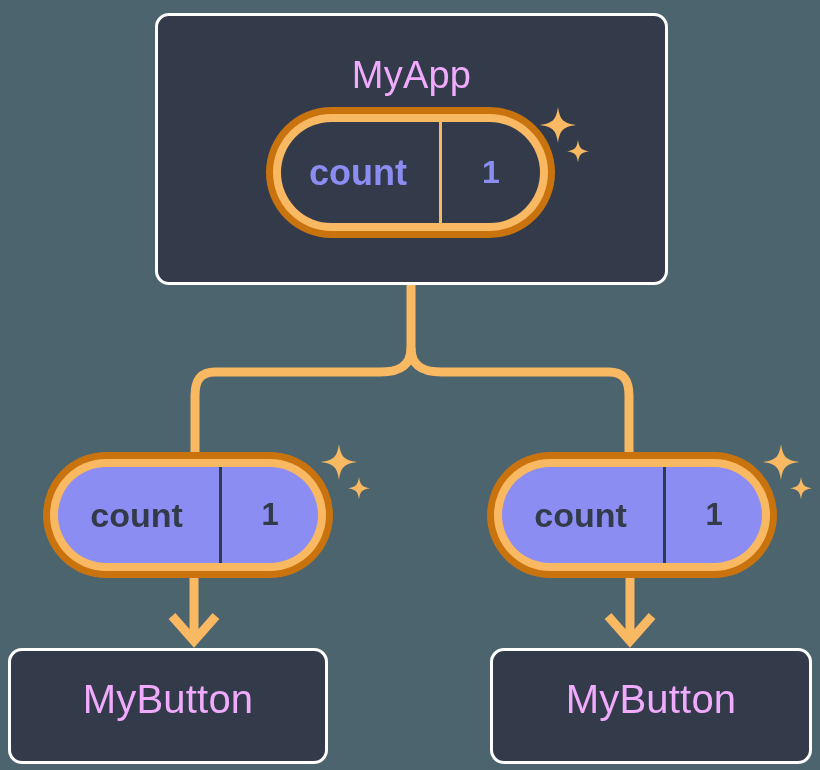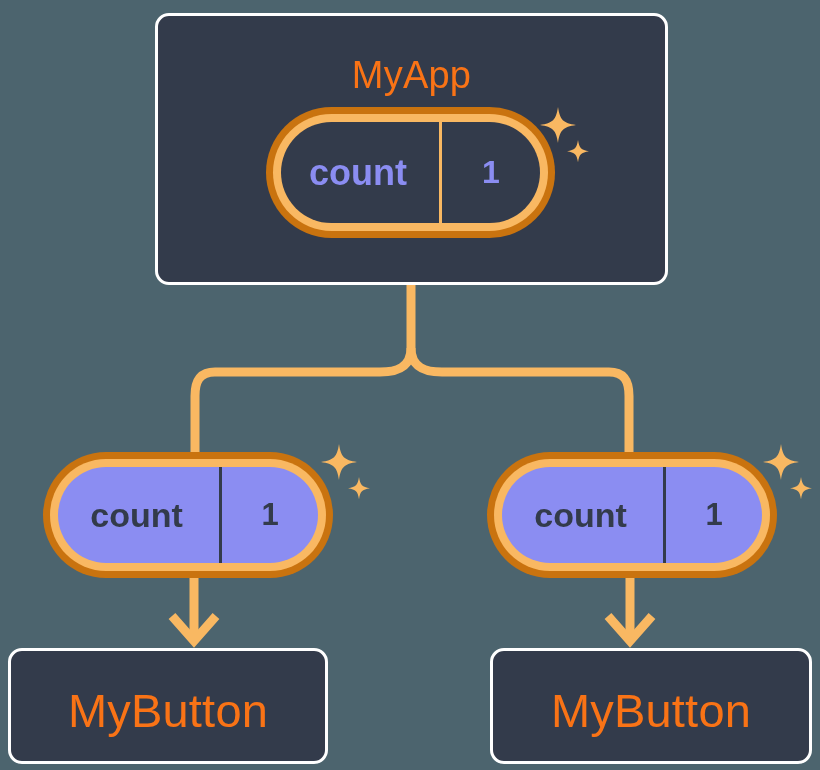--- a/index.html
+++ b/index.html
@@ -34,21 +34,21 @@
     background: #333b4b;
     border: 3px solid #ffffff;
     border-radius: 14px;
     z-index: 3;
   }
   .comp-title {
     position: absolute;
     left: 0;
     right: 0;
     text-align: center;
-    color: #f97316;
+    color: #f0abfc;
     font-weight: 400;
     letter-spacing: 0.2px;
     white-space: nowrap;
   }
   #box-myapp {
     left: 155px;
     top: 13px;
     width: 513px;
     height: 272px;
   }
@@ -62,22 +62,22 @@
     width: 320px;
     height: 116px;
   }
   #box-mybutton-right {
     left: 490px;
     top: 648px;
     width: 322px;
     height: 116px;
   }
   .comp-box.leaf .comp-title {
-    top: 32px;
-    font-size: 47px;
+    top: 26px;
+    font-size: 40px;
   }
 
   
   .pill {
     position: absolute;
     box-sizing: border-box;
     border-radius: 999px;
     background: #c9730f;           
     padding: 7px;
     z-index: 4;

